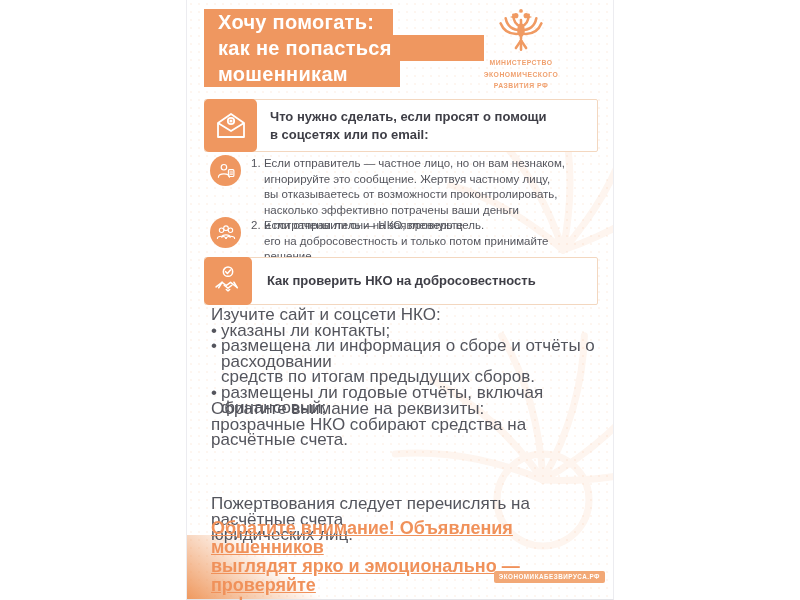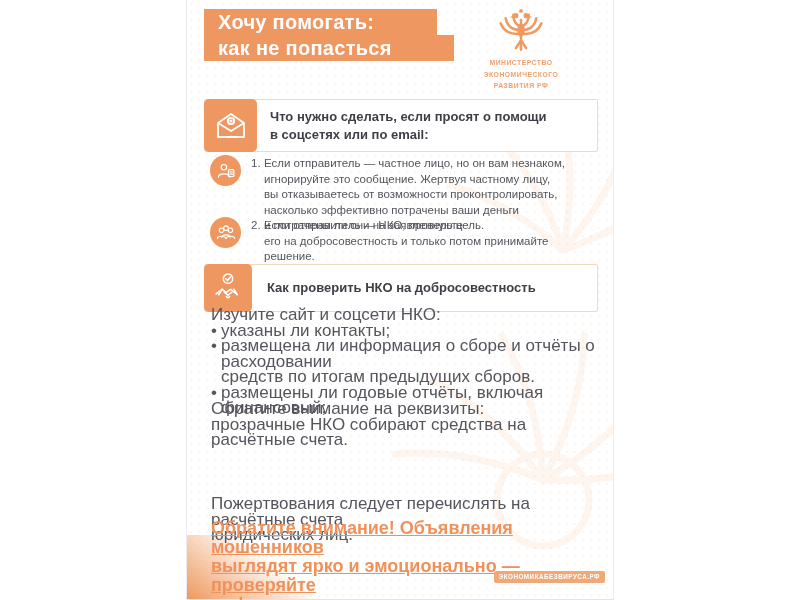--- a/index.html
+++ b/index.html
@@ -17,33 +17,33 @@
   .watermark { position:absolute; right:0; top:80px; width:280px; height:500px; z-index:0; pointer-events:none; }
   .corner-wedge { position:absolute; left:0; bottom:0; width:138px; height:64px; z-index:0;
                   background:linear-gradient(38deg, #ef995f 0%, rgba(239,153,95,0) 62%); }
 
   .content { position:absolute; inset:0; z-index:1; }
 
   
   .title { position:absolute; left:17px; top:9px; }
   .title-line { background:#ef9760; color:#ffffff; font-weight:bold; font-size:20px;
                 line-height:26px; padding-left:14px; letter-spacing:0.3px; white-space:nowrap; }
-  .tl1 { width:233px; } .tl2 { width:250px; } .tl3 { width:196px; }
+  .tl1 { width:189px; } .tl2 { width:280px; } .tl3 { width:196px; }
 
   
   .ministry { position:absolute; left:273px; top:8px; width:122px; text-align:center; }
   .eagle { width:52px; height:46px; display:block; margin:0 auto 3px auto; }
   .ministry-line { color:#f0a06e; font-size:6.8px; font-weight:bold; letter-spacing:0.5px;
                    line-height:11.5px; text-transform:uppercase; }
 
   
   .sec-box { position:absolute; left:17px; width:394px; background:#ffffff;
              border:1px solid #f3d7bf; border-radius:2px; display:flex; align-items:center; }
   .sec1 { top:99px; height:53px; }
-  .sec2 { top:264px; height:48px; }
+  .sec2 { top:257px; height:48px; }
   .sec-icon { position:absolute; left:-1px; top:-1px; bottom:-1px; width:53px;
               background:#ef9760; border-radius:5px; display:flex; align-items:center; justify-content:center; }
   .sec2 .sec-icon { width:48px; }
   .sec-title { padding-left:65px; font-weight:bold; font-size:13px; line-height:17.5px;
                color:#3e3e46; white-space:pre-line; }
   .sec2 .sec-title { padding-left:62px; }
 
   
   .item { position:absolute; left:23px; }
   .item-circle { position:absolute; left:0; top:0; width:31px; height:31px; border-radius:50%;
@@ -96,20 +96,21 @@
       </g>
     </svg>
 
     <div class="corner-wedge"></div>
 
     <div class="content">
 
       <div class="title">
         <div class="title-line tl1">Хочу помогать:</div>
         <div class="title-line tl2">как не попасться</div>
+        <div class="title-line tl3">мошенникам</div>
       </div>
 
       <div class="ministry">
         <svg class="eagle" viewBox="0 0 60 54">
           <g fill="none" stroke="#f09a62" stroke-width="3" stroke-linecap="round">
             <path d="M30,30 C18,32 10,28 6,18"></path>
             <path d="M30,26 C20,26 14,22 12,12"></path>
             <path d="M30,22 C24,20 21,15 21,8"></path>
             <path d="M30,30 C42,32 50,28 54,18"></path>
             <path d="M30,26 C40,26 46,22 48,12"></path>

